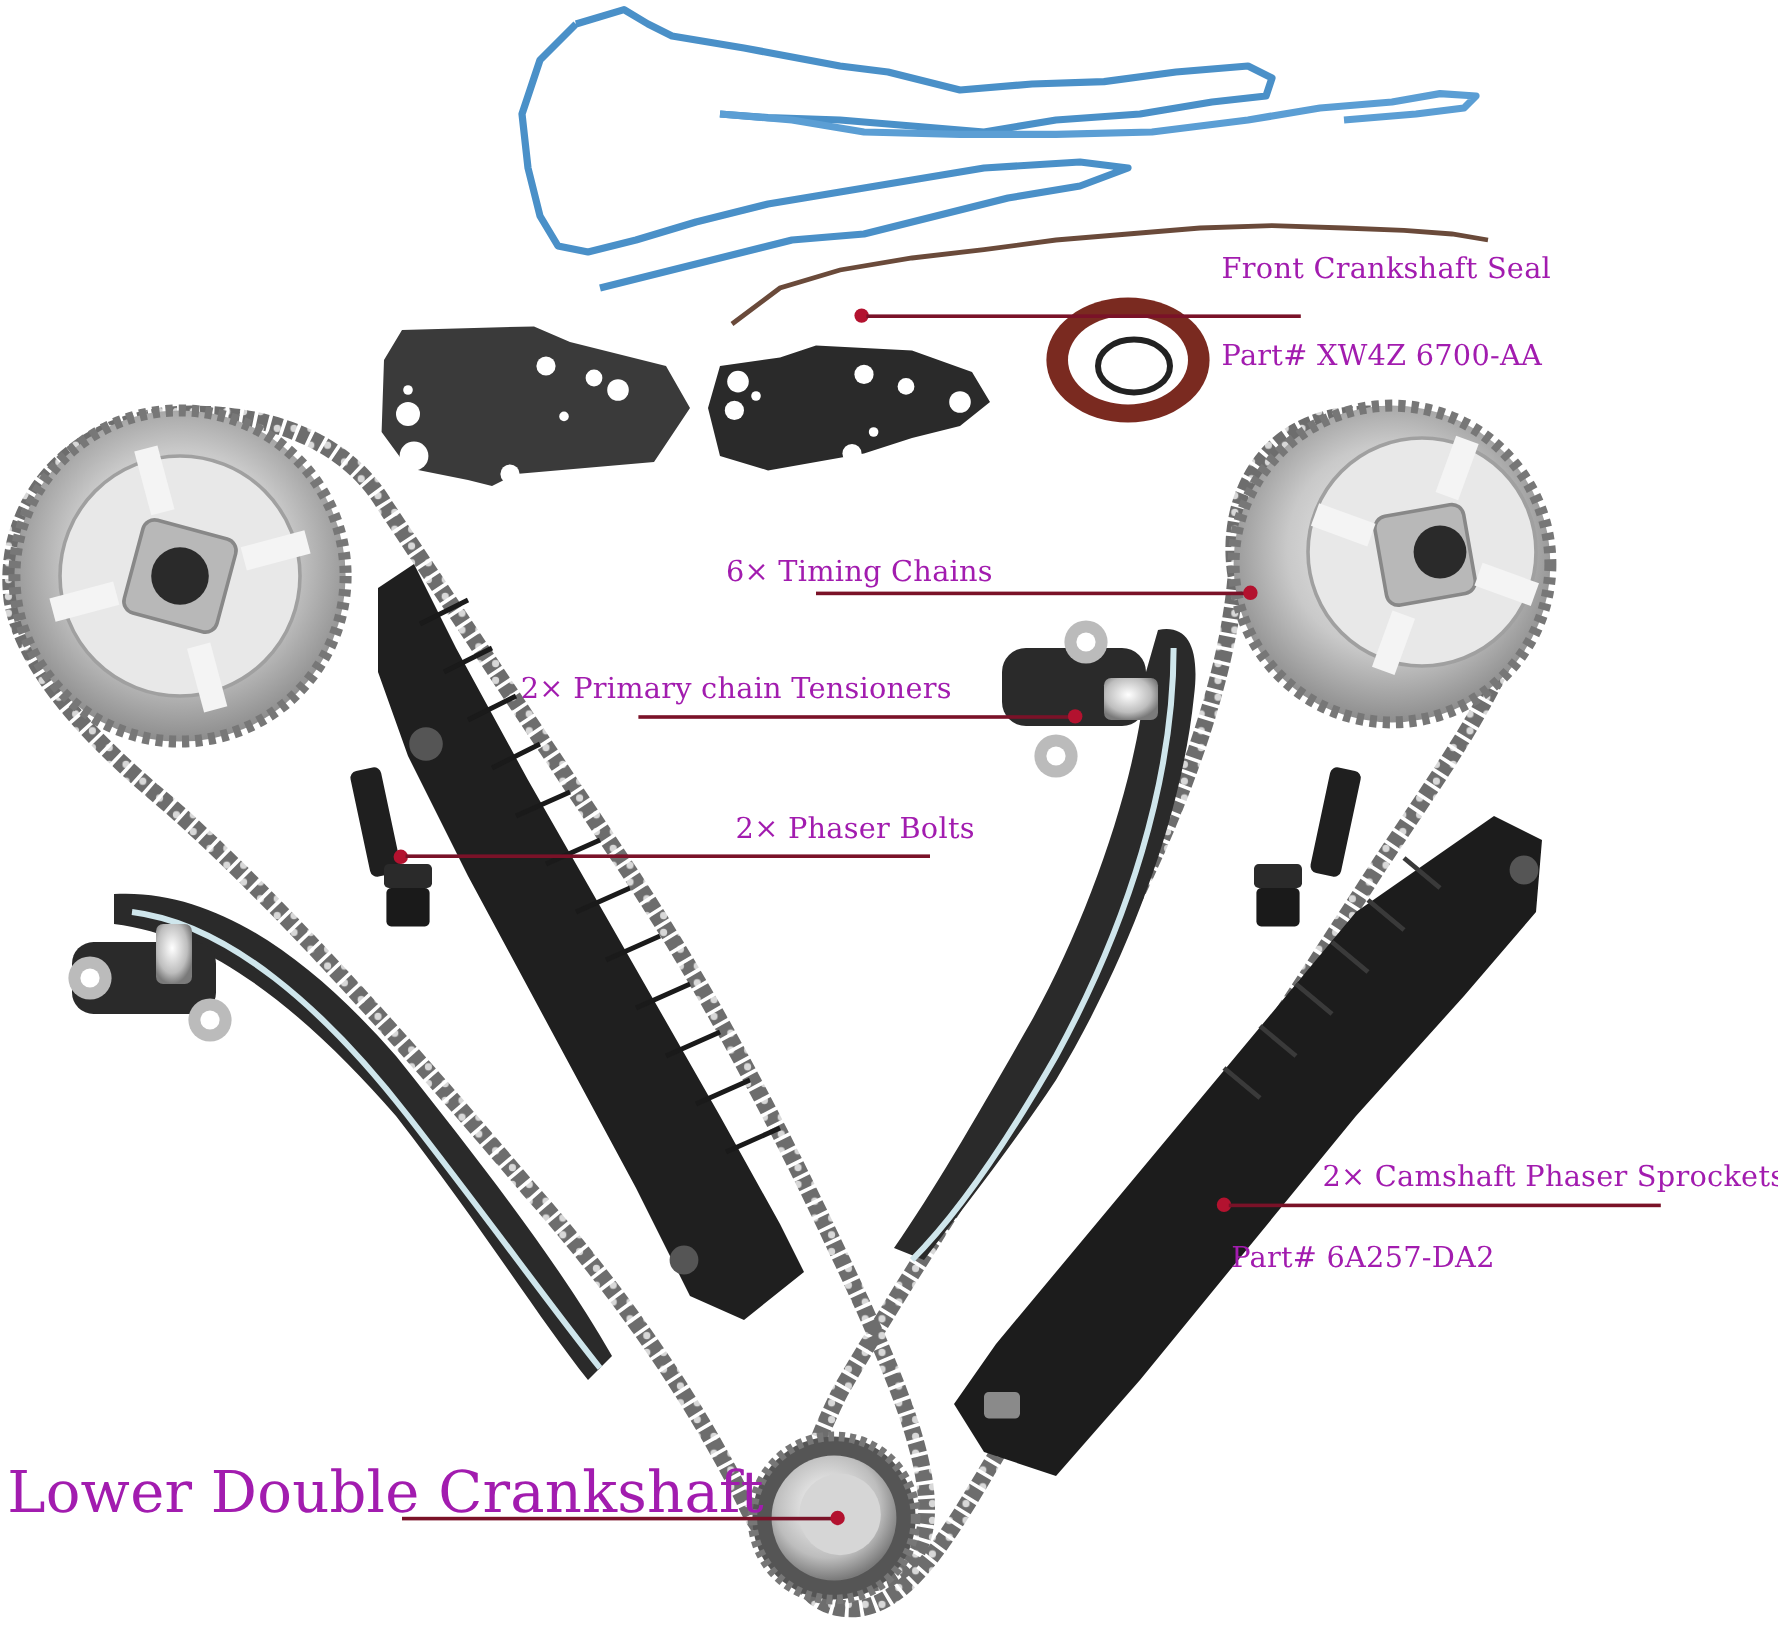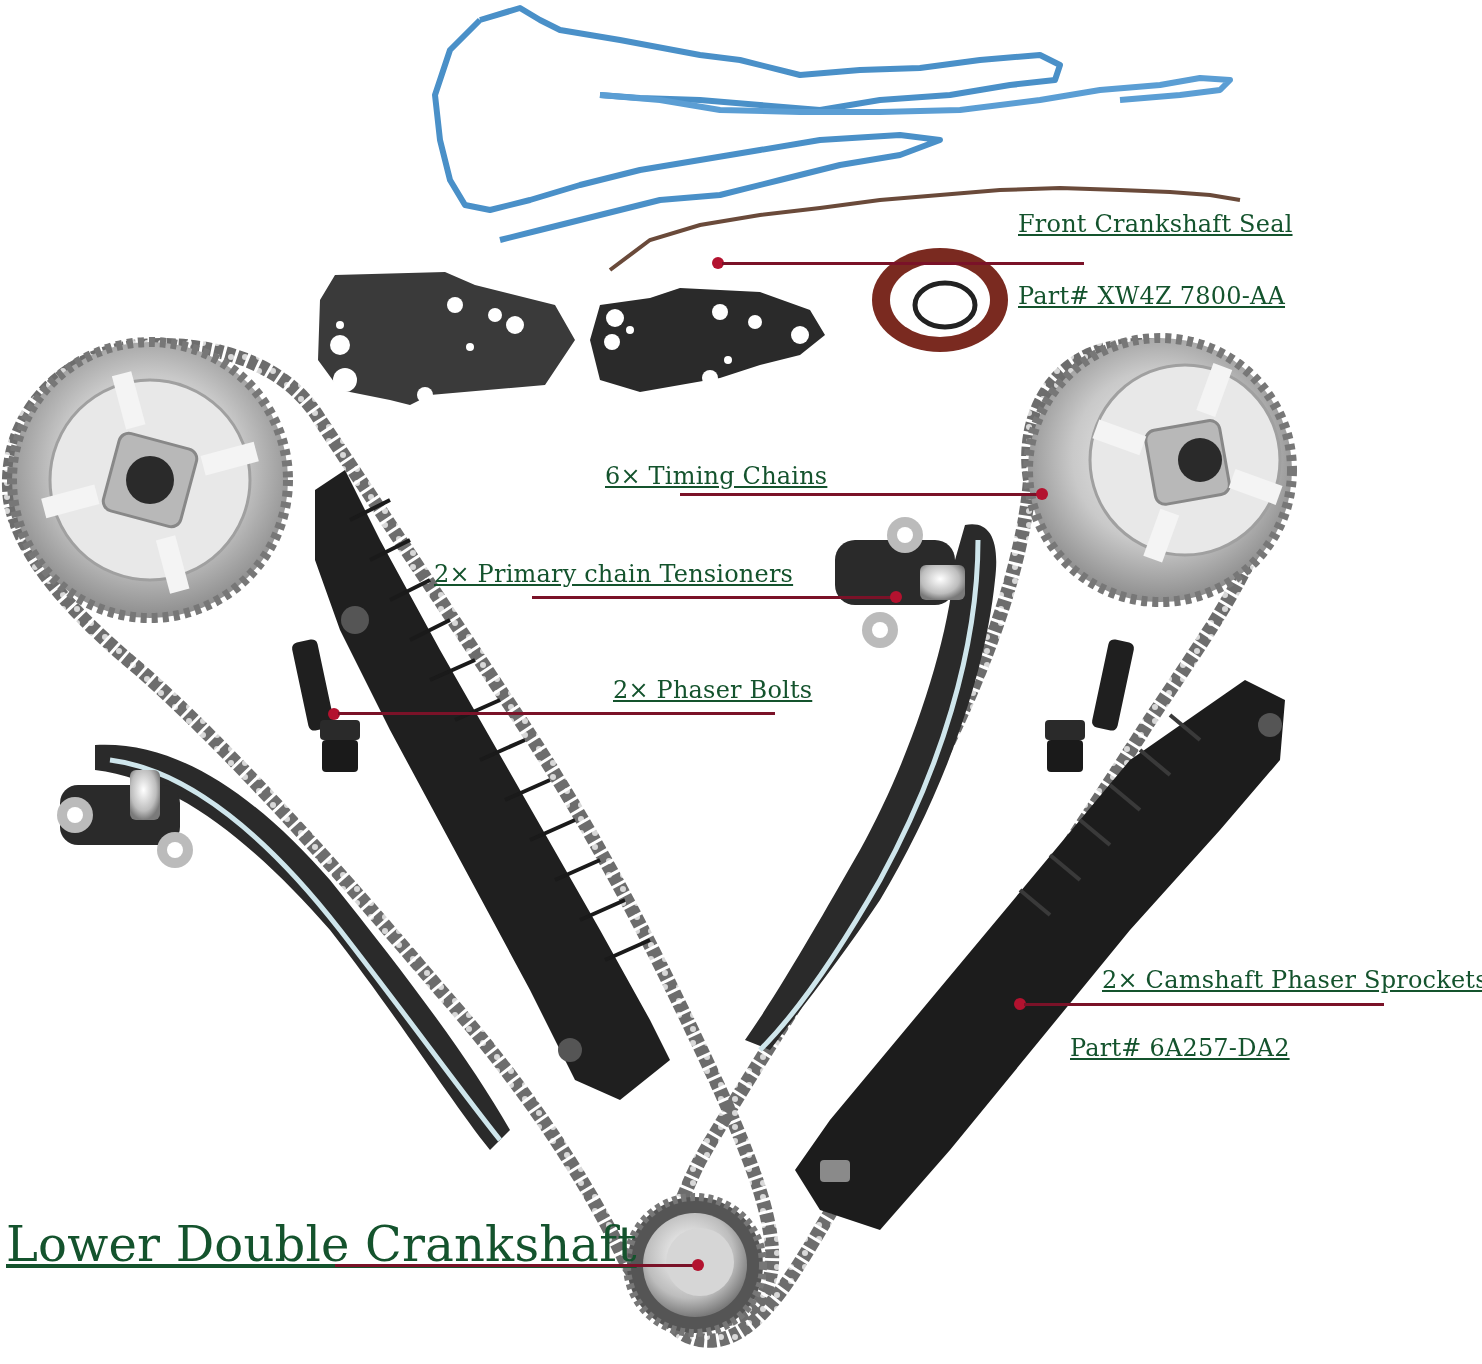--- a/index.html
+++ b/index.html
@@ -1,18 +1,18 @@
 <!DOCTYPE html>
 <html><head>
 <meta charset="utf-8">
 <style>
   html, body { margin: 0; padding: 0; background: #ffffff; }
   body { width: 1482px; height: 1364px; position: relative; overflow: hidden; font-family: "DejaVu Serif", "Liberation Serif", serif; }
   #scene { position: absolute; left: 0; top: 0; width: 1482px; height: 1364px; }
-  .label { position: absolute; color: #14532d; font-family: "DejaVu Serif", "Liberation Serif", serif; white-space: nowrap; letter-spacing: 0.2px; text-decoration: underline; }
+  .label { position: absolute; color: #a21caf; font-family: "DejaVu Serif", "Liberation Serif", serif; white-space: nowrap; letter-spacing: 0.2px; }
   .lbl-md { font-size: 24px; }
   .lbl-lg { font-size: 48px; }
   .leader { position: absolute; height: 3px; background: #7a1228; }
   .dot { position: absolute; width: 12px; height: 12px; border-radius: 50%; background: #b3122f; }
 </style>
 </head>
 <body>
 
 <svg id="scene" viewBox="0 0 1482 1364" xmlns="http://www.w3.org/2000/svg">
   <defs>
@@ -169,34 +169,34 @@
   <g>
     <circle cx="695" cy="1265" r="68" fill="#555" stroke="#777" stroke-width="8" stroke-dasharray="5 4"></circle>
     <circle cx="695" cy="1265" r="52" fill="url(#metal2)"></circle>
     <circle cx="700" cy="1262" r="34" fill="#d6d6d6"></circle>
   </g>
 </svg>
 
 <div class="label lbl-md" style="left:1018px; top:210px;">Front Crankshaft Seal</div>
 <div class="dot" style="left:712px; top:257px;"></div>
 <div class="leader" style="left:722px; top:262px; width:362px;"></div>
-<div class="label lbl-md" style="left:1018px; top:282px;">Part# XW4Z 7800-AA</div>
+<div class="label lbl-md" style="left:1018px; top:282px;">Part# XW4Z 6700-AA</div>
 
 <div class="label lbl-md" style="left:605px; top:462px;">6× Timing Chains</div>
 <div class="leader" style="left:680px; top:493px; width:360px;"></div>
 <div class="dot" style="left:1036px; top:488px;"></div>
 
 <div class="label lbl-md" style="left:434px; top:560px;">2× Primary chain Tensioners</div>
 <div class="leader" style="left:532px; top:596px; width:362px;"></div>
 <div class="dot" style="left:890px; top:591px;"></div>
 
 <div class="label lbl-md" style="left:613px; top:676px;">2× Phaser Bolts</div>
 <div class="dot" style="left:328px; top:708px;"></div>
 <div class="leader" style="left:338px; top:712px; width:437px;"></div>
 
 <div class="label lbl-md" style="left:1070px; top:966px;margin-left:32px;">2× Camshaft Phaser Sprockets</div>
 <div class="dot" style="left:1014px; top:998px;"></div>
 <div class="leader" style="left:1024px; top:1003px; width:360px;"></div>
-<div class="label lbl-md" style="left:1070px; top:1034px;text-align:center;">Part# 6A257-DA2</div>
+<div class="label lbl-md" style="left:1026px; top:1034px;text-align:center;">Part# 6A257-DA2</div>
 
 <div class="label lbl-lg" style="left:6px; top:1216px;">Lower Double Crankshaft</div>
 <div class="leader" style="left:335px; top:1264px; width:360px;"></div>
 <div class="dot" style="left:692px; top:1259px;"></div>
 
 </body></html>

